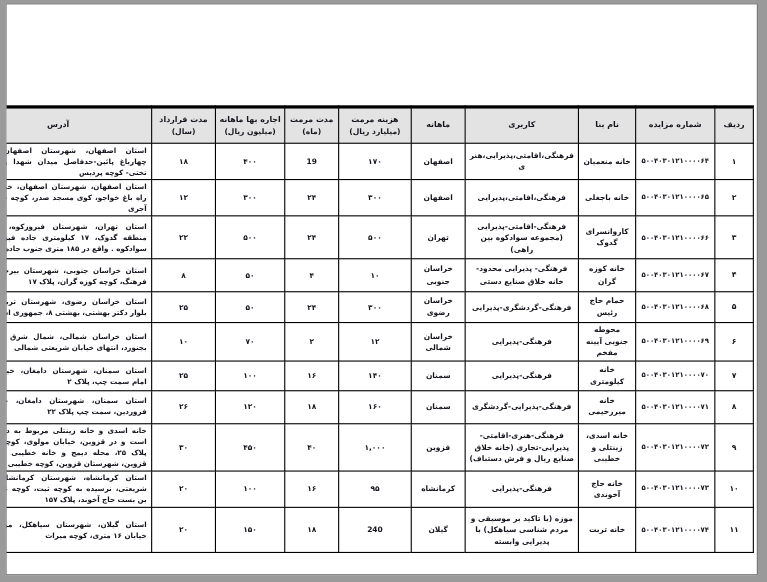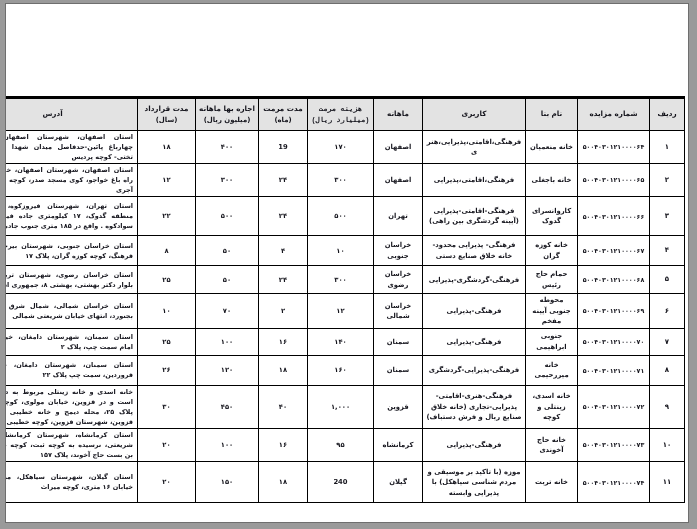--- a/index.html
+++ b/index.html
@@ -75,21 +75,21 @@
             </th>
             <th style="width: 47px;">
               <div>نام بنا</div>
             </th>
             <th style="width: 98px;">
               <div>کاربری</div>
             </th>
             <th style="width: 44px;">
               <div>ماهانه</div>
             </th>
-            <th style="width: 61px; font-family: Liberation Mono, monospace;">
+            <th style="width: 61px;">
               <div>هزینه مرمت</div>
               <div class="sub">(میلیارد ریال)</div>
             </th>
             <th style="width: 44px;">
               <div>مدت مرمت</div>
               <div class="sub">(ماه)</div>
             </th>
             <th style="width: 58px;">
               <div>اجاره بها ماهانه</div>
               <div class="sub">(میلیون ریال)</div>
@@ -125,21 +125,21 @@
             <td class="cell-cost">۳۰۰</td>
             <td class="cell-duration">۲۴</td>
             <td class="cell-rent">۳۰۰</td>
             <td class="cell-contract">۱۲</td>
             <td class="cell-address">استان اصفهان، شهرستان اصفهان، خیابان چهار راه باغ خواجو، کوی مسجد صدر، کوچه چهار سوق آجری</td>
           </tr>
           <tr style="height: 39px;">
             <td class="cell-radif">۳</td>
             <td class="cell-auction_no">۵۰۰۴۰۳۰۱۲۱۰۰۰۰۶۶</td>
             <td class="cell-name">کاروانسرای گدوک</td>
-            <td class="cell-usage">فرهنگی-اقامتی-پذیرایی (آیینه گردشگری بین راهی)</td>
+            <td class="cell-usage">فرهنگی-اقامتی-پذیرایی (مجموعه سوادکوه بین راهی)</td>
             <td class="cell-province">تهران</td>
             <td class="cell-cost">۵۰۰</td>
             <td class="cell-duration">۲۴</td>
             <td class="cell-rent">۵۰۰</td>
             <td class="cell-contract">۲۲</td>
             <td class="cell-address">استان تهران، شهرستان فیروزکوه، واقع در منطقه گدوک، ۱۷ کیلومتری جاده فیروزکوه به سوادکوه . واقع در ۱۸۵ متری جنوب جاده</td>
           </tr>
           <tr style="height: 30px;">
             <td class="cell-radif">۴</td>
             <td class="cell-auction_no">۵۰۰۴۰۳۰۱۲۱۰۰۰۰۶۷</td>
@@ -172,21 +172,21 @@
             <td class="cell-province">خراسان شمالی</td>
             <td class="cell-cost">۱۲</td>
             <td class="cell-duration">۲</td>
             <td class="cell-rent">۷۰</td>
             <td class="cell-contract">۱۰</td>
             <td class="cell-address">استان خراسان شمالی، شمال شرق شهرستان بجنورد، انتهای خیابان شریعتی شمالی</td>
           </tr>
           <tr style="height: 27px;">
             <td class="cell-radif">۷</td>
             <td class="cell-auction_no">۵۰۰۴۰۳۰۱۲۱۰۰۰۰۷۰</td>
-            <td class="cell-name">جنوبی ابراهیمی</td>
+            <td class="cell-name">خانه کیلومتری</td>
             <td class="cell-usage">فرهنگی-پذیرایی</td>
             <td class="cell-province">سمنان</td>
             <td class="cell-cost">۱۴۰</td>
             <td class="cell-duration">۱۶</td>
             <td class="cell-rent">۱۰۰</td>
             <td class="cell-contract">۲۵</td>
             <td class="cell-address">استان سمنان، شهرستان دامغان، خیابان محله امام سمت چپ، پلاک ۲</td>
           </tr>
           <tr style="height: 30px;">
             <td class="cell-radif">۸</td>
@@ -196,21 +196,21 @@
             <td class="cell-province">سمنان</td>
             <td class="cell-cost">۱۶۰</td>
             <td class="cell-duration">۱۸</td>
             <td class="cell-rent">۱۲۰</td>
             <td class="cell-contract">۲۶</td>
             <td class="cell-address">استان سمنان، شهرستان دامغان، خیابان ۱۲ فروردین، سمت چپ پلاک ۲۲</td>
           </tr>
           <tr style="height: 40px;">
             <td class="cell-radif">۹</td>
             <td class="cell-auction_no">۵۰۰۴۰۳۰۱۲۱۰۰۰۰۷۲</td>
-            <td class="cell-name">خانه اسدی، زینتلی و کوچه</td>
+            <td class="cell-name">خانه اسدی، زینتلی و خطیبی</td>
             <td class="cell-usage">فرهنگی-هنری-اقامتی- پذیرایی-تجاری (خانه خلاق صنایع ریال و فرش دستباف)</td>
             <td class="cell-province">قزوین</td>
             <td class="cell-cost">۱,۰۰۰</td>
             <td class="cell-duration">۴۰</td>
             <td class="cell-rent">۴۵۰</td>
             <td class="cell-contract">۳۰</td>
             <td class="cell-address">خانه اسدی و خانه زینتلی مربوط به دوره قاجار است و در قزوین، خیابان مولوی، کوچه خطیبی، پلاک ۲۵، محله دیمج و خانه خطیبی نیز استان قزوین، شهرستان قزوین، کوچه خطیبی</td>
           </tr>
           <tr style="height: 27px;">
             <td class="cell-radif">۱۰</td>

